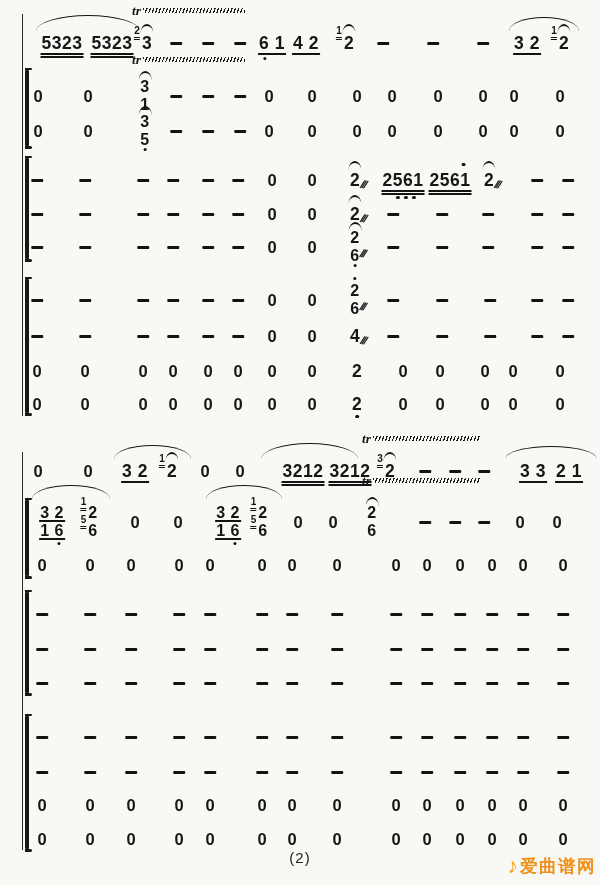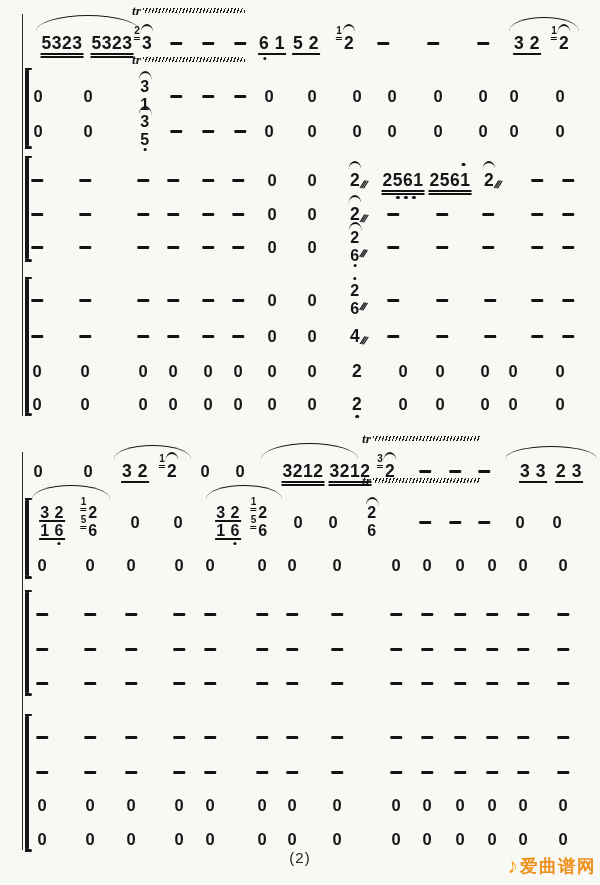--- a/index.html
+++ b/index.html
@@ -68,21 +68,21 @@
         <span class="slur" style="left: 509px; top: -16px; width: 70px; height: 13px;"></span>
         <span class="note" style="left: 62px;"><i class="txt u2">5323</i></span>
         <span class="note" style="left: 112px;"><i class="txt u2">5323</i></span>
         <span class="note" style="left: 147px;"><span class="grace">2</span><i class="txt">3<i class="arc"></i></i></span>
         <span class="dash" style="left: 176px;"></span>
         <span class="dash" style="left: 208px;"></span>
         <span class="dash" style="left: 240px;"></span>
         <span class="note" style="left: 272px;"><i class="txt u1">6 1<span class="dbw" style="margin-top: 4px; margin-left: -7px;">
               <i class="dot"></i>
             </span></i></span>
-        <span class="note" style="left: 306px;"><i class="txt u1">5 2</i></span>
+        <span class="note" style="left: 306px;"><i class="txt u1">4 2</i></span>
         <span class="note" style="left: 349px;"><span class="grace">1</span><i class="txt">2<i class="arc"></i></i></span>
         <span class="dash" style="left: 383px;"></span>
         <span class="dash" style="left: 433px;"></span>
         <span class="dash" style="left: 483px;"></span>
         <span class="note" style="left: 527px;"><i class="txt u1">3 2</i></span>
         <span class="note" style="left: 564px;"><span class="grace">1</span><i class="txt">2<i class="arc"></i></i></span>
       </div>
       <div class="row" style="top: 86px;">
         <span class="trmark" style="left: 132px; top: -32px; width: 113px;">
           <i class="trlab">tr</i>
@@ -269,21 +269,21 @@
         <span class="note" style="left: 172px;"><span class="grace">1</span><i class="txt">2<i class="arc"></i></i></span>
         <span class="rest" style="left: 205px;">0</span>
         <span class="rest" style="left: 240px;">0</span>
         <span class="note" style="left: 303px;"><i class="txt u2">3212</i></span>
         <span class="note" style="left: 350px;"><i class="txt u2">3212</i></span>
         <span class="note" style="left: 390px;"><span class="grace">3</span><i class="txt">2<i class="arc"></i></i></span>
         <span class="dash" style="left: 425px;"></span>
         <span class="dash" style="left: 455px;"></span>
         <span class="dash" style="left: 484px;"></span>
         <span class="note" style="left: 533px;"><i class="txt u1">3 3</i></span>
-        <span class="note" style="left: 569px;"><i class="txt u1">2 3</i></span>
+        <span class="note" style="left: 569px;"><i class="txt u1">2 1</i></span>
       </div>
       <div class="row" style="top: 512px;">
         <span class="trmark" style="left: 362px; top: -37px; width: 118px;">
           <i class="trlab">tr</i>
           <i class="wavy"></i>
         </span>
         <span class="slur" style="left: 32px; top: -27px; width: 78px; height: 13px;"></span>
         <span class="slur" style="left: 206px; top: -27px; width: 76px; height: 13px;"></span>
         <span class="stack" style="left: 52px;">
           <span class="note snote"><i class="txt u1">3 2</i></span>

